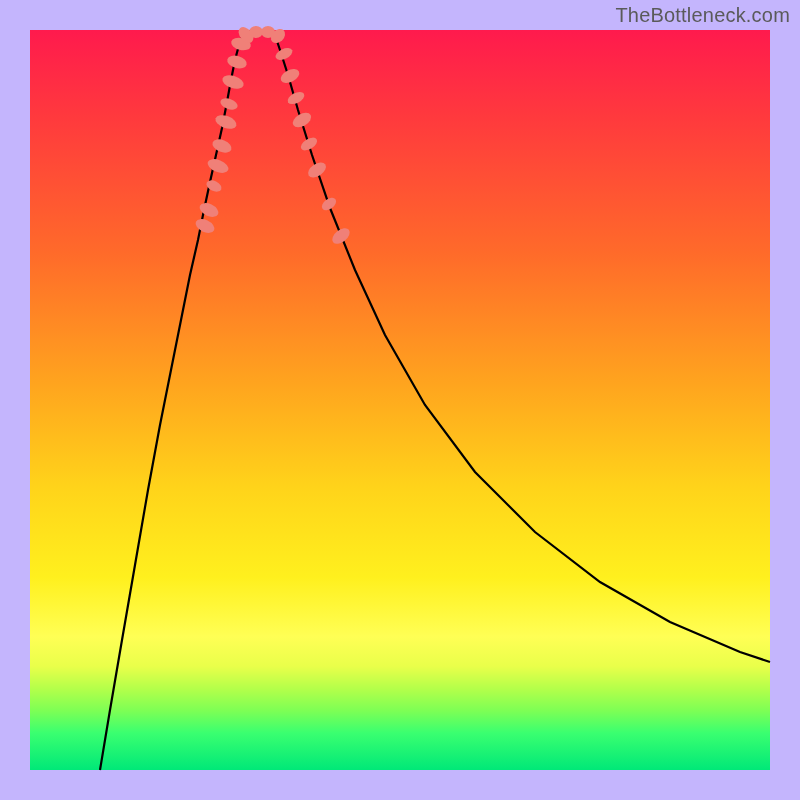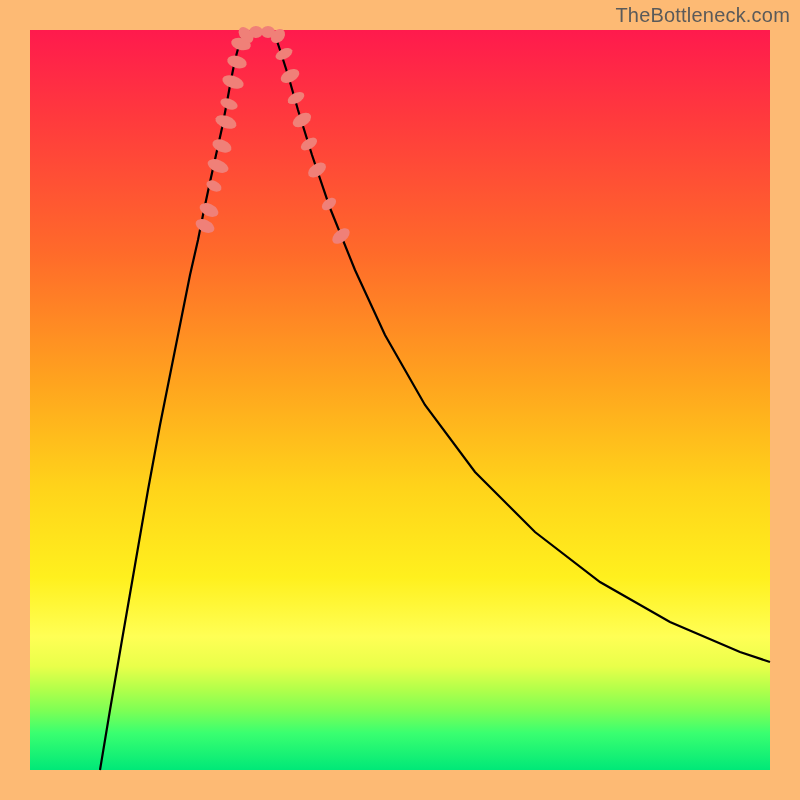--- a/index.html
+++ b/index.html
@@ -8,21 +8,21 @@
     width: 800px;
     height: 800px;
     overflow: hidden;
     background: #000;
     font-family: Arial, Helvetica, sans-serif;
   }
   .stage {
     position: relative;
     width: 800px;
     height: 800px;
-    background: #fdba74;
+    background: #c4b5fd;
   }
   .plot-area {
     position: absolute;
     left: 30px;
     top: 30px;
     width: 740px;
     height: 740px;
     
     background: linear-gradient(
       to bottom,

